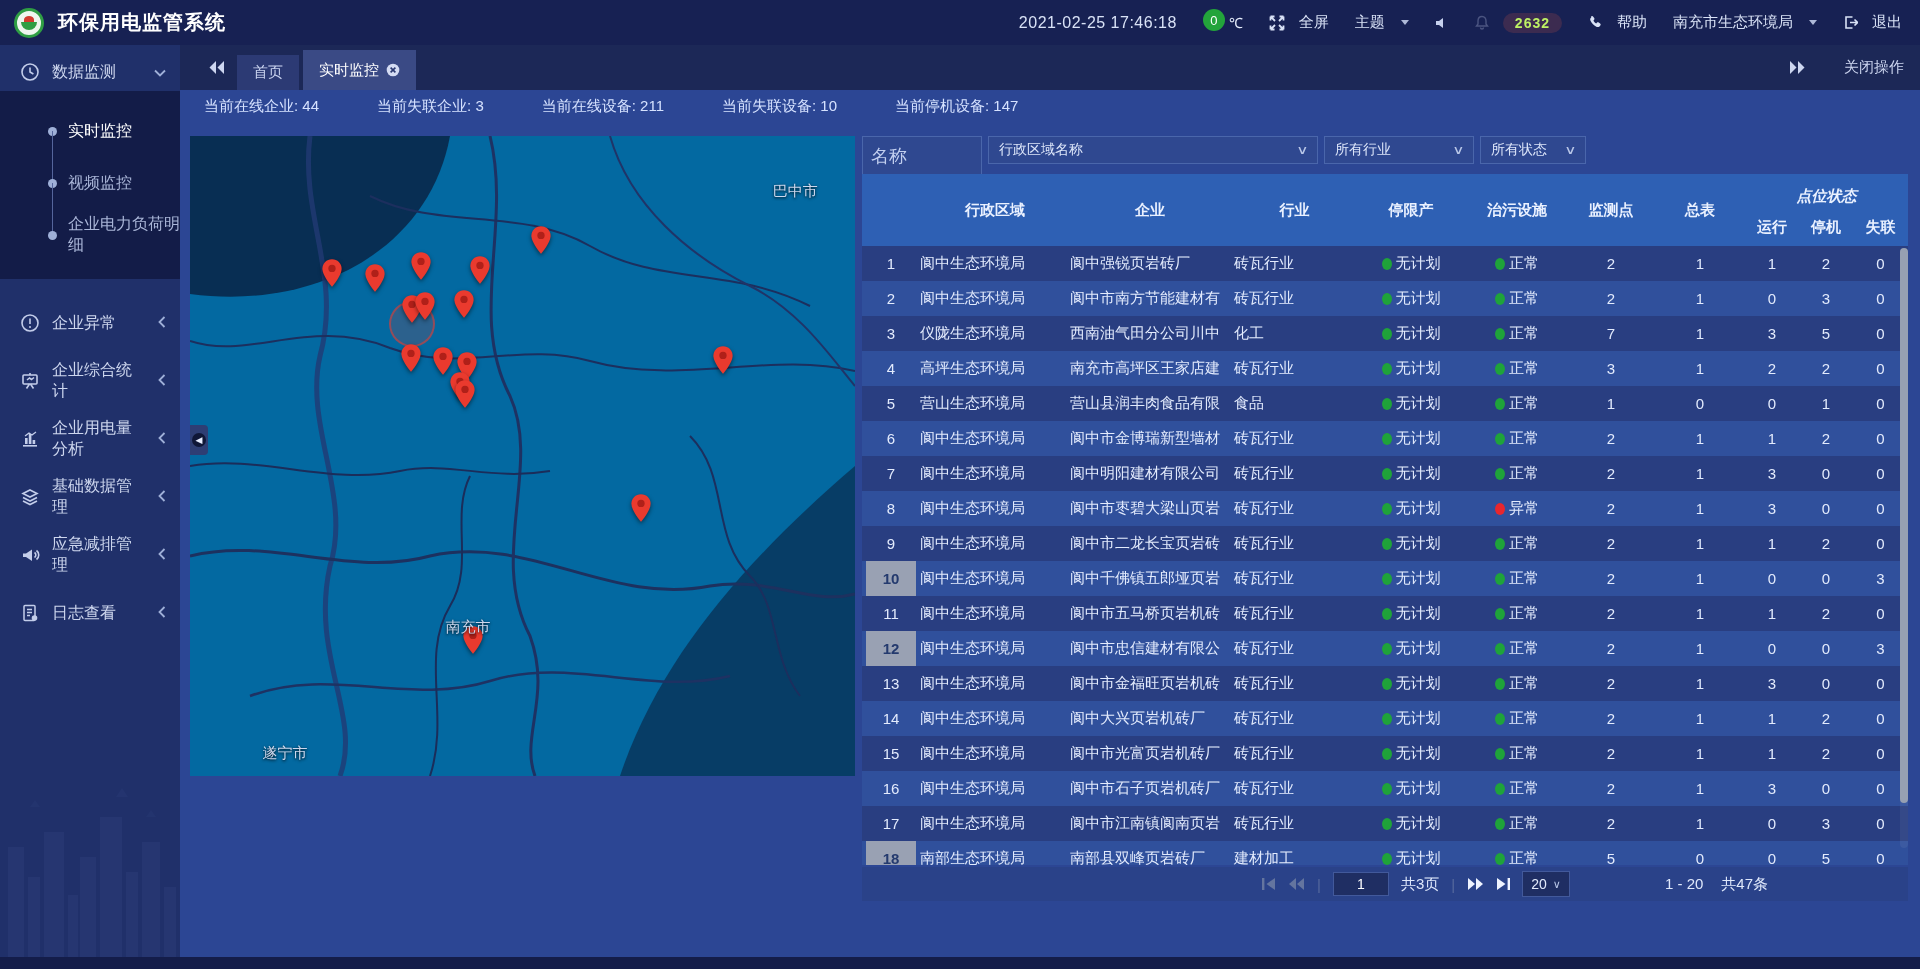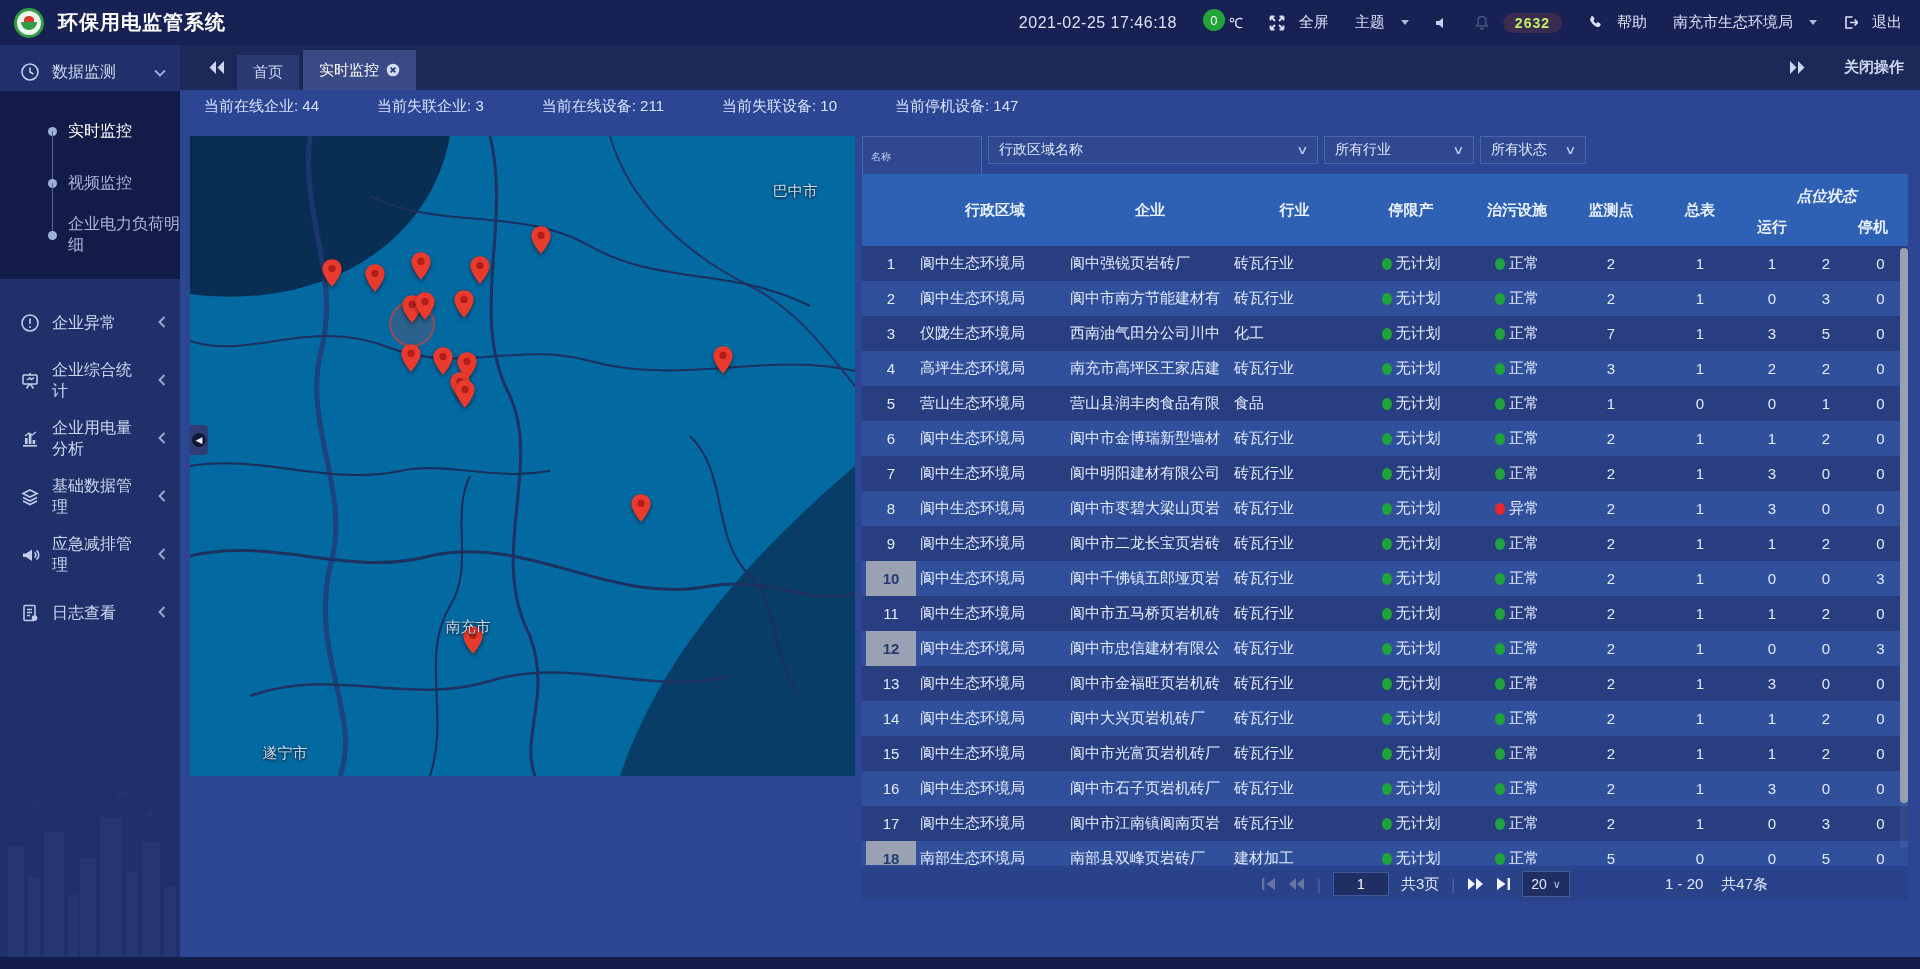--- a/index.html
+++ b/index.html
@@ -57,33 +57,33 @@
   .map-roads { position:absolute; inset:0;}
   .city-label { position:absolute; color:#cdd8ee; font-size:15px; transform:translate(-50%,-50%); text-shadow:0 1px 3px #000; white-space:nowrap;}
   .pin { position:absolute; width:22px; height:30px; transform:translate(-50%,-100%); }
   .pin svg { width:22px; height:30px; filter:drop-shadow(0 2px 2px rgba(0,0,0,.5));}
   .ripple { position:absolute; width:46px; height:46px; border-radius:50%; border:2px solid rgba(234,60,48,.55); background:rgba(234,60,48,.18); transform:translate(-50%,-50%);}
   .map-collapse { position:absolute; left:0; top:289px; width:18px; height:30px; background:#2e3e74; border-radius:0 4px 4px 0; display:flex; align-items:center; justify-content:center; cursor:pointer;}
   .map-collapse .knob { width:14px; height:14px; border-radius:50%; background:#0f1737; color:#e8eeff; font-size:9px; display:flex; align-items:center; justify-content:center;}
   
   .right-panel { flex:1; display:flex; flex-direction:column; position:relative;}
   .filters { height:28px; display:flex; gap:6px; flex:none; margin-bottom:10px;}
-  .f-input { width:120px; height:40px; background:#2f4890; border:1px solid #4a66ab; color:#e3ebfd; font-size:10px; padding:0 8px; outline:none; font-family:inherit;}
+  .f-input { width:120px; height:40px; background:#2f4890; border:1px solid #4a66ab; color:#e3ebfd; font-size:18px; padding:0 8px; outline:none; font-family:inherit;}
   .f-input::placeholder { color:#c2cfef;}
   .f-select { height:28px; background:#2f4890; border:1px solid #4a66ab; color:#dde6fa; font-size:14px; display:flex; align-items:center; padding:0 10px; cursor:pointer;}
   .f-select .lbl { flex:1;}
   .f-select .v { color:#b9c7e8; margin-left:14px; font-size:12px; transform:scaleX(1.4);}
   .w-region{ width:330px;} .w-industry{ width:150px;gap:23px;} .w-status{ width:106px;}
   
   .table-wrap { flex:none; position:relative;}
   .thead { height:72px; background:#2e60b4; display:flex; color:#eaf1ff; font-size:15px; font-weight:bold;}
   .th { display:flex; align-items:center; justify-content:center; height:100%;}
   .th-group { display:flex; flex-direction:column;}
   .th-group .gt { height:34px; display:flex; align-items:flex-end; justify-content:center; font-style:italic; padding-bottom:2px;}
-  .th-group .gsub { flex:1; display:flex; align-items:center;gap:47px;}
+  .th-group .gsub { flex:1; display:flex; align-items:center;}
   .th-group .gsub span { display:flex; align-items:center; justify-content:center;}
   .tbody { height:619px; overflow:hidden; position:relative;}
   .trow { height:35px; display:flex; align-items:center; color:#e3ebfd; font-size:15px;}
   .trow.odd { background:#293e81;}
   .trow.even { background:#30509c;}
   .c-idx{ width:58px; flex:none; height:100%; display:flex; align-items:center; justify-content:center;}
   .idx-inner { width:50px; height:35px; display:flex; align-items:center; justify-content:center;}
   .idx-inner.offline { background:#99a1b3; color:#243a6e; font-weight:bold;}
   .c-region{ width:150px; flex:none; overflow:hidden; white-space:nowrap;}
   .c-company{ width:160px; flex:none; overflow:hidden; white-space:nowrap;}
@@ -318,21 +318,21 @@
           </span>
         </div>
 </div>
     <div class="tabbar-right">
       <span class="tab-nav-btn">
         <svg width="17" height="13" viewBox="0 0 17 13" fill="#cdd6f0">
             <path d="M1 0l6.5 6.5L1 13V0z"></path>
             <path d="M9 0l6.5 6.5L9 13V0z"></path>
           </svg>
       </span>
-      <span style="cursor:pointer;font-weight:bold;">关闭操作</span>
+      <span style="cursor:pointer;">关闭操作</span>
     </div>
   </div>
 
   <div class="statsbar" id="statsbar">
   <span class="stat-item"><span>当前在线企业</span>: <span>44</span></span>
 
   <span class="stat-item"><span>当前失联企业</span>: <span>3</span></span>
 
   <span class="stat-item"><span>当前在线设备</span>: <span>211</span></span>
 

